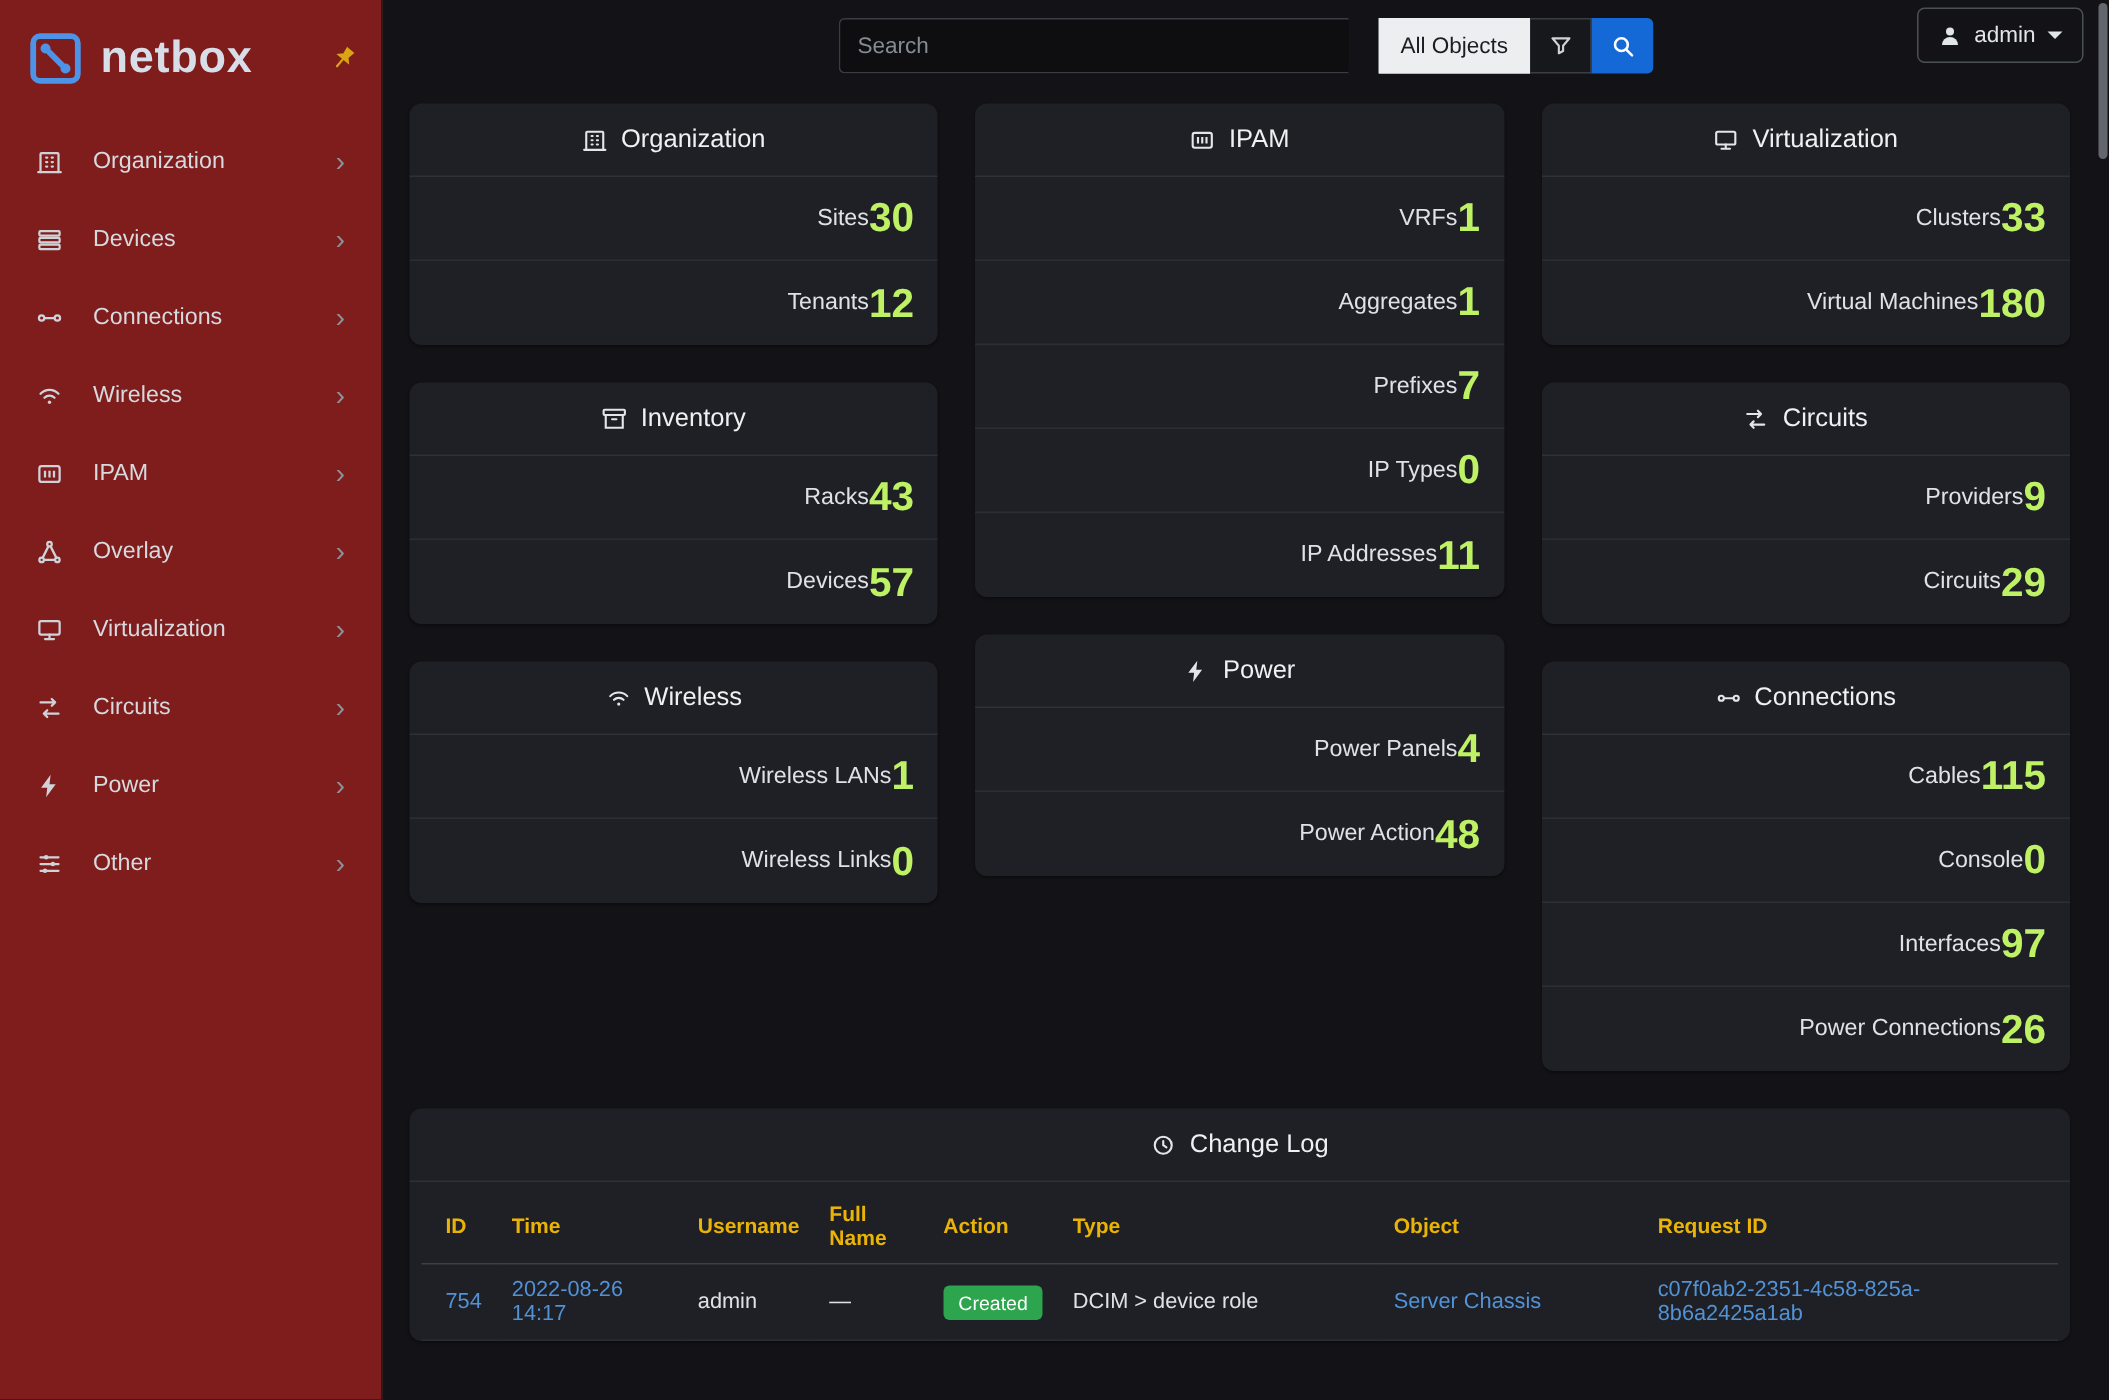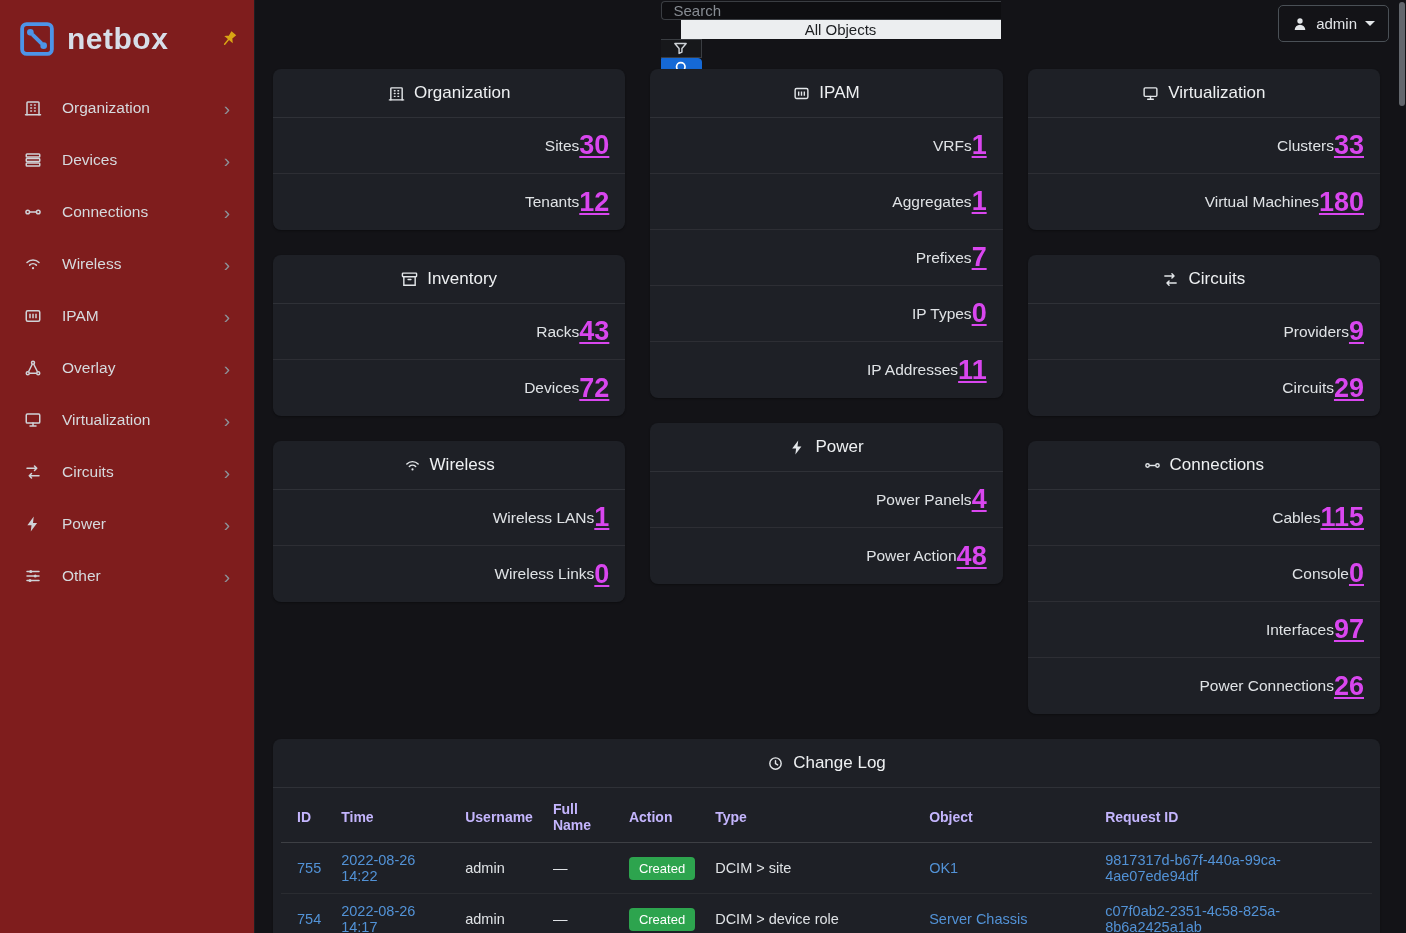--- a/index.html
+++ b/index.html
@@ -13,22 +13,22 @@
   .brand-text { font-size:30px; font-weight:600; color:#d7dee8; letter-spacing:.5px; }
   .pin { margin-left:auto; color:#d9a514; transform:rotate(40deg); cursor:pointer; }
   .nav { padding:4px 10px; }
   .nav-item { display:flex; align-items:center; height:52px; padding:0 14px; gap:20px;
               border-radius:6px; color:#d6d9dd; font-size:15.5px; font-weight:500; cursor:pointer; }
   .nav-icon { color:#cfd3d8; display:flex; }
   .chev { margin-left:auto; color:#8d9299; font-size:19px; line-height:1; }
 
   
   .topbar { position:absolute; left:255px; right:0; top:0; height:47px; }
-  .search-group { position:absolute; left:50%; top:1px; transform:translateX(-50%);
-                  display:flex; height:37px;flex-direction:column; }
+  .search-group { position:absolute; left:50%; top:12px; transform:translateX(-50%);
+                  display:flex; height:37px; }
   .sg-input { width:340px; background:#0e0e11; border:1px solid #3a3d42; border-right:none;
               border-radius:4px 0 0 4px; padding:0 12px; color:#e6e8ea; font-size:15px;
               font-family:"Liberation Sans", sans-serif; outline:none; }
   .sg-input::placeholder { color:#878c93; }
   .btn-objects { background:#eceef0; color:#1c1e21; border:1px solid #eceef0; font-size:15px;
                  padding:0 14px; cursor:pointer; font-family:"Liberation Sans", sans-serif;margin-left:20px; }
   .btn-filter { background:#17181b; border:1px solid #3a3d42; border-left:none; width:41px;
                 color:#cfd3d8; display:flex; align-items:center; justify-content:center; cursor:pointer; }
   .btn-search { background:#1569d6; border:1px solid #1569d6; width:41px; color:#fff;
                 border-radius:0 4px 4px 0; display:flex; align-items:center; justify-content:center; cursor:pointer; }
@@ -43,26 +43,26 @@
   .grid { display:grid; grid-template-columns:repeat(3,1fr); gap:25px; align-items:start; }
   .col { display:flex; flex-direction:column; gap:25px; }
   .card { background:#1e2026; border-radius:8px; box-shadow:0 1px 2px rgba(0,0,0,.35); }
   .card-head { display:flex; align-items:center; justify-content:center; gap:9px; padding:14px 16px;
                font-size:17px; font-weight:500; color:#eef0f2; border-bottom:1px solid rgba(255,255,255,.08); }
   .card-head .nav-icon { color:#e3e6e9; }
   .stat { display:flex; justify-content:flex-end; align-items:center; padding:0 16px; height:56px;
           border-bottom:1px solid rgba(255,255,255,.065); cursor:pointer; }
   .stat:last-child { border-bottom:none; }
   .stat-label { font-size:15.5px; color:#dfe2e5; }
-  .stat-value { font-size:27px; font-weight:600; color:#d946ef;text-decoration:underline; }
+  .stat-value { font-size:27px; font-weight:600; color:#bef264; }
 
   
   .changelog { margin-top:25px; }
   table { width:calc(100% - 16px); margin:2px 8px 0 8px; border-collapse:collapse; font-size:14.5px; }
-  th { text-align:left; padding:11px 10px 9px 10px; font-weight:bold; font-size:14px; color:#c4b5fd;
+  th { text-align:left; padding:11px 10px 9px 10px; font-weight:bold; font-size:14px; color:#eab308;
        border-bottom:1px solid rgba(255,255,255,.14); }
   td { padding:9px 10px; border-bottom:1px solid rgba(255,255,255,.055); color:#dfe2e5; vertical-align:middle; }
   th:first-child, td:first-child { padding-left:16px; }
   a.lnk { color:#5292d6; text-decoration:none; cursor:pointer; }
   .badge-green { display:inline-block; background:#2da44e; color:#fff; padding:4px 10px;
                  border-radius:4px; font-size:13px; font-weight:500; }
 
   
   .scrollbar { position:absolute; right:0; top:0; bottom:0; width:8px; background:#131317; }
   .scroll-thumb { position:absolute; right:1px; top:2px; width:6px; height:104px; background:#63676d; border-radius:3px; }
@@ -268,21 +268,21 @@
               </svg>
             </span>
           <span>Inventory</span>
         </header>
         <div class="stat">
           <span class="stat-label">Racks</span>
           <span class="stat-value">43</span>
         </div>
         <div class="stat">
           <span class="stat-label">Devices</span>
-          <span class="stat-value">72</span>
+          <span class="stat-value">57</span>
         </div>
       </section>
 
       <section class="card">
         <header class="card-head">
           <span class="nav-icon ic">
               <svg viewBox="0 0 24 24" width="17" height="17" fill="none" stroke="currentColor" stroke-width="2" stroke-linecap="round">
                 <path d="M4 10a11 11 0 0 1 16 0"></path>
                 <path d="M7.5 13.5a6.5 6.5 0 0 1 9 0"></path>
                 <circle cx="12" cy="17.5" r="1.5" fill="currentColor" stroke="none"></circle>
@@ -454,30 +454,20 @@
           <th>Username</th>
           <th>Full Name</th>
           <th>Action</th>
           <th>Type</th>
           <th>Object</th>
           <th>Request ID</th>
         </tr>
       </thead>
       <tbody>
         <tr>
-          <td><a class="lnk">755</a></td>
-          <td><a class="lnk">2022-08-26 14:22</a></td>
-          <td>admin</td>
-          <td>—</td>
-          <td><span class="badge-green">Created</span></td>
-          <td>DCIM &gt; site</td>
-          <td><a class="lnk">OK1</a></td>
-          <td><a class="lnk">9817317d-b67f-440a-99ca-4ae07ede94df</a></td>
-        </tr>
-        <tr>
           <td><a class="lnk">754</a></td>
           <td><a class="lnk">2022-08-26 14:17</a></td>
           <td>admin</td>
           <td>—</td>
           <td><span class="badge-green">Created</span></td>
           <td>DCIM &gt; device role</td>
           <td><a class="lnk">Server Chassis</a></td>
           <td><a class="lnk">c07f0ab2-2351-4c58-825a-8b6a2425a1ab</a></td>
         </tr>
 

